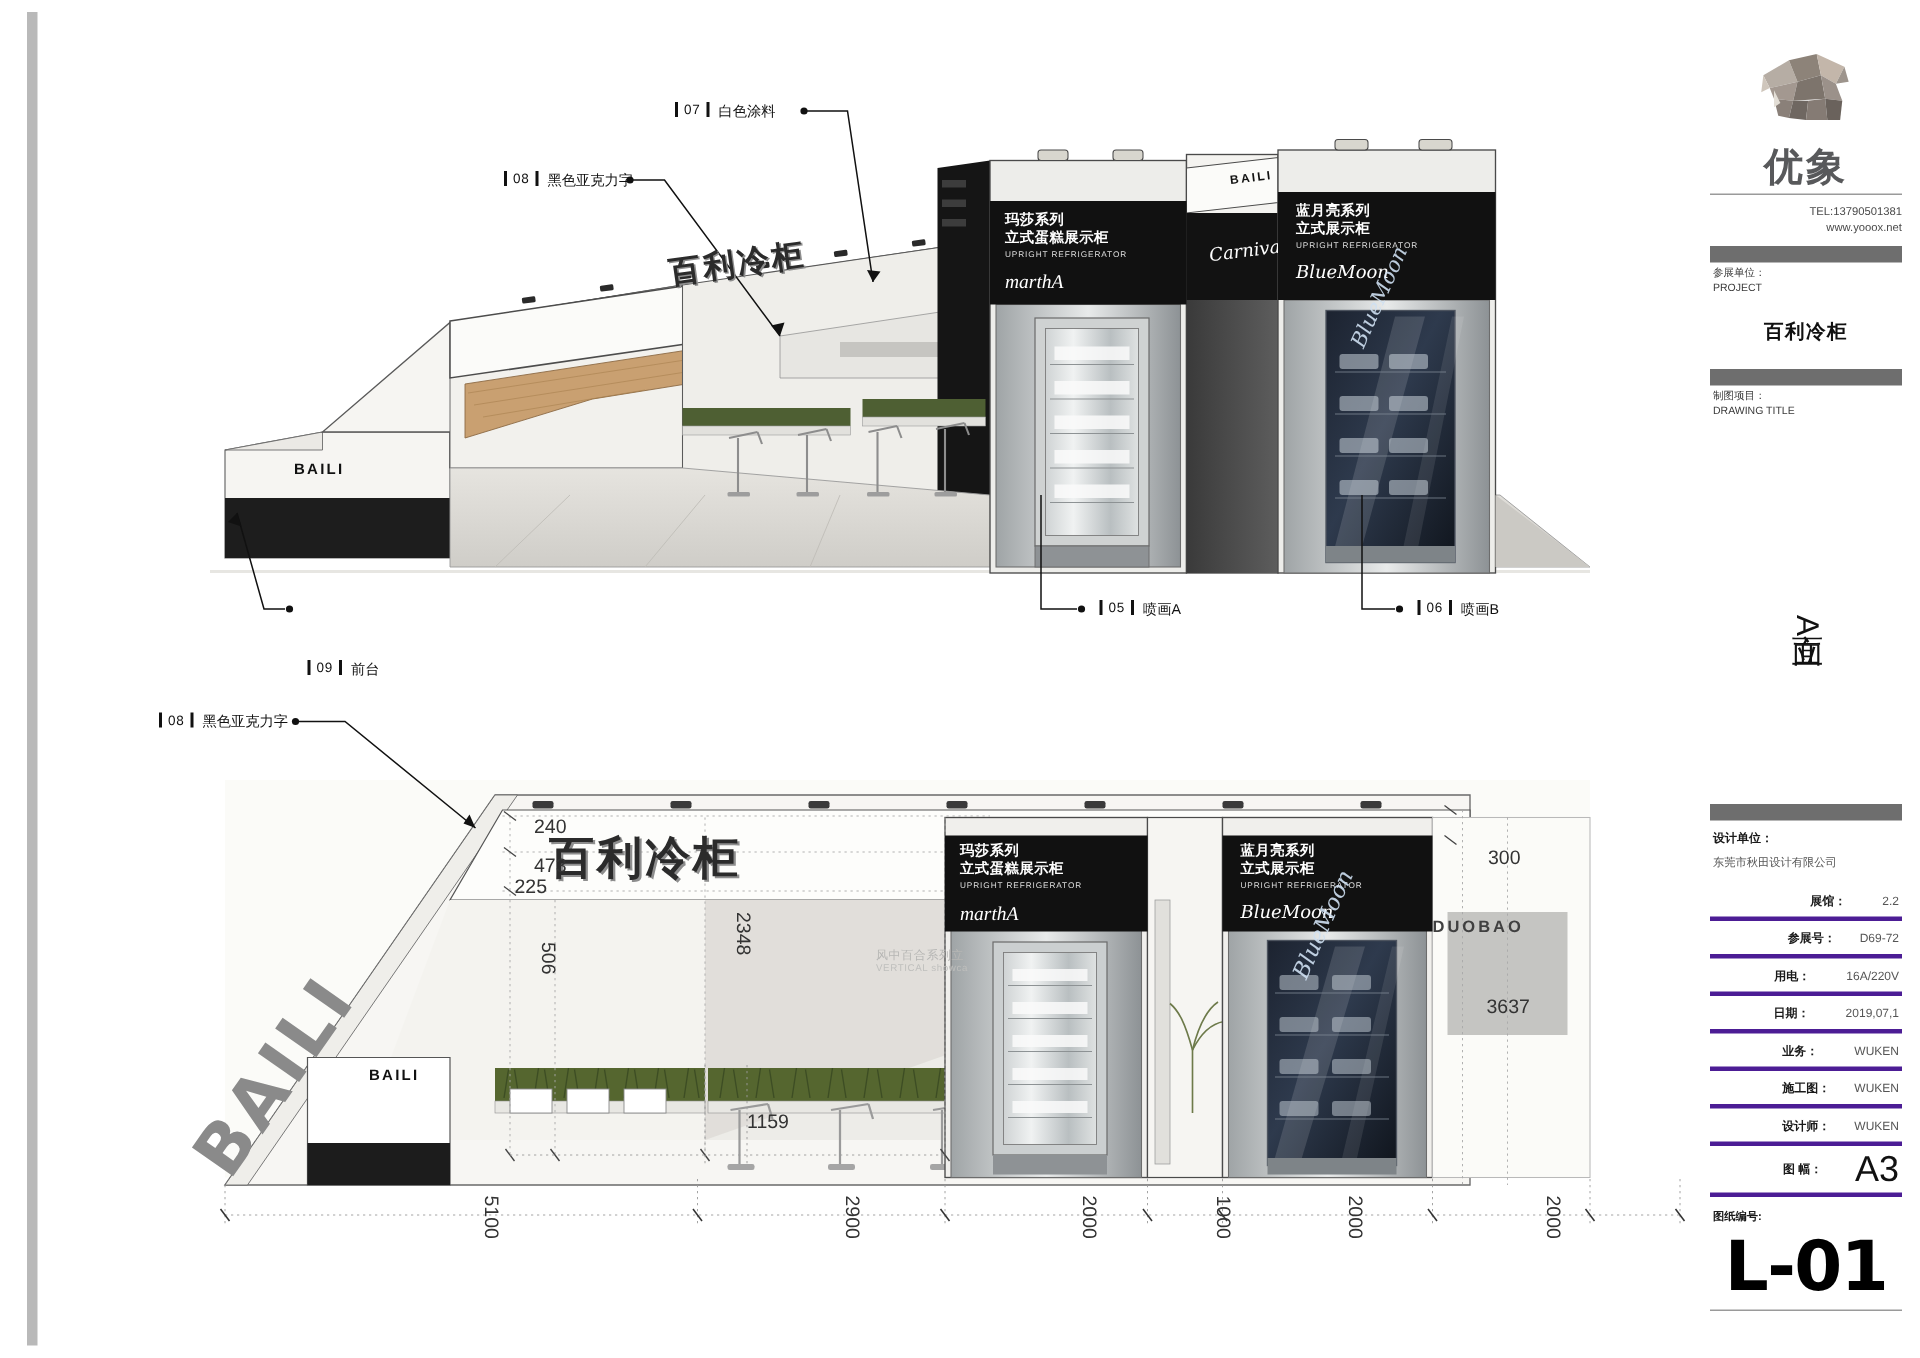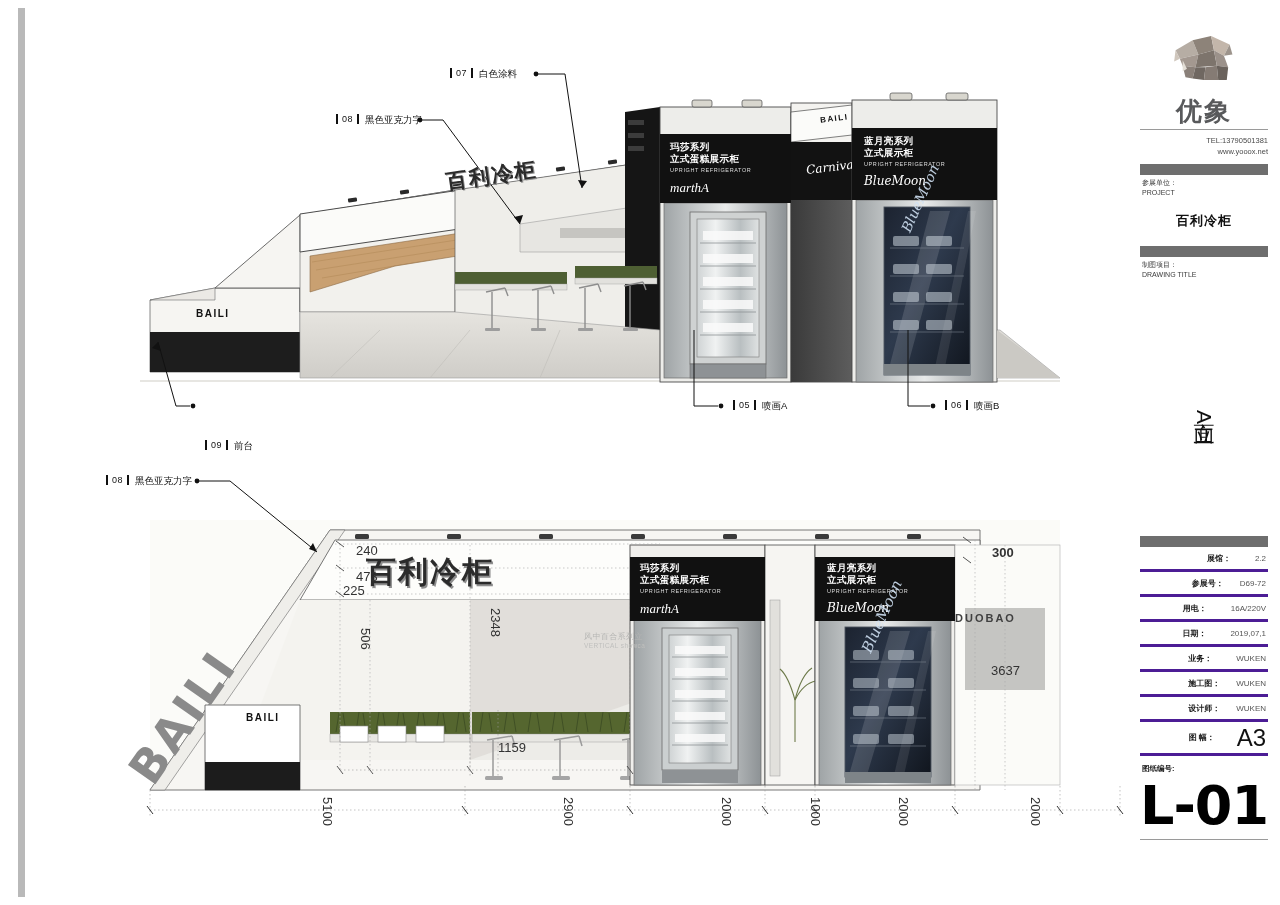--- a/index.html
+++ b/index.html
@@ -33,21 +33,21 @@
   }
   .tb-rows { width:100%; }
   .tb-row { display:flex; align-items:center; height:25px; border-bottom:3px solid #4c1d95; padding:0 2px;justify-content:flex-end; }
   .tb-row .k { font-size:8px; font-weight:bold; color:#1a1a1a; width:48px; flex:none; }
   .tb-row .v { font-size:8px; color:#555; }
   .tb-row.tall { height:34px; }
   .tb-row.tall .v { font-size:24px; color:#111; }
   .tb-company { font-size:7.5px; color:#555; padding:6px 2px 9px 2px; }
   .tb-company .bold { font-size:8px; font-weight:bold; color:#1a1a1a; display:block; margin-bottom:6px;}
   .sheetno-label { font-size:7.5px; font-weight:bold; color:#1a1a1a; padding:8px 2px 0; }
-  .sheetno { font-size:54px; font-weight:bold; color:#000; letter-spacing:-1px;
+  .sheetno { font-size:46px; font-weight:bold; color:#000; letter-spacing:-1px;
              text-align:center; line-height:1; padding:5px 0 6px; font-family:"DejaVu Sans", sans-serif; }
 
   
   .callout { position:absolute; font-size:9px; color:#111; white-space:nowrap;
              display:flex; align-items:flex-start; gap:6px; }
   .callout .num { border-left:2px solid #111; border-right:2px solid #111;
                   padding:0 4px; font-size:9px; letter-spacing:0.5px; }
   .callout .txt { font-size:9.5px; }
 
   
@@ -546,21 +546,21 @@
     <span class="num">08</span>
     <span class="txt">黑色亚克力字</span>
   </div>
 
   <div class="dimtxt" style="left:341px; top:543px;">240</div>
   <div class="dimtxt" style="left:341px; top:569px;">473</div>
   <div class="dimtxt" style="left:328px; top:583px;">225</div>
   <div class="dimtxt vert" style="left:343px; top:628px;">506</div>
   <div class="dimtxt vert" style="left:473px; top:608px;">2348</div>
 
-  <div class="dimtxt" style="left:977px; top:545px;font-weight:bold;">300</div>
+  <div class="dimtxt" style="left:977px; top:564px;">300</div>
   <div class="dimtxt" style="left:976px; top:663px;">3637</div>
   <div class="dimtxt" style="left:483px; top:740px;">1159</div>
 
   <div class="dimtxt vert" style="left:305px; top:797px;">5100</div>
   <div class="dimtxt vert" style="left:546px; top:797px;">2900</div>
   <div class="dimtxt vert" style="left:704px; top:797px;">2000</div>
   <div class="dimtxt vert" style="left:793px; top:797px;">1000</div>
   <div class="dimtxt vert" style="left:881px; top:797px;">2000</div>
   <div class="dimtxt vert" style="left:1013px; top:797px;">2000</div>
 
@@ -603,20 +603,24 @@
       <div>制图项目：</div>
       <div>DRAWING TITLE</div>
     </div>
 
     <div class="vertical-title">
       <span>立面A</span>
     </div>
 
     <div style="position:absolute; left:0; top:528px; width:128px;">
       <div class="tb-bar"></div>
+      <div class="tb-company">
+        <span class="bold">设计单位：</span>
+        <span>东莞市秋田设计有限公司</span>
+      </div>
 
       <div class="tb-rows">
         <div class="tb-row">
           <span class="k">展馆：</span>
           <span class="v">2.2</span>
         </div>
         <div class="tb-row">
           <span class="k">参展号：</span>
           <span class="v">D69-72</span>
         </div>

